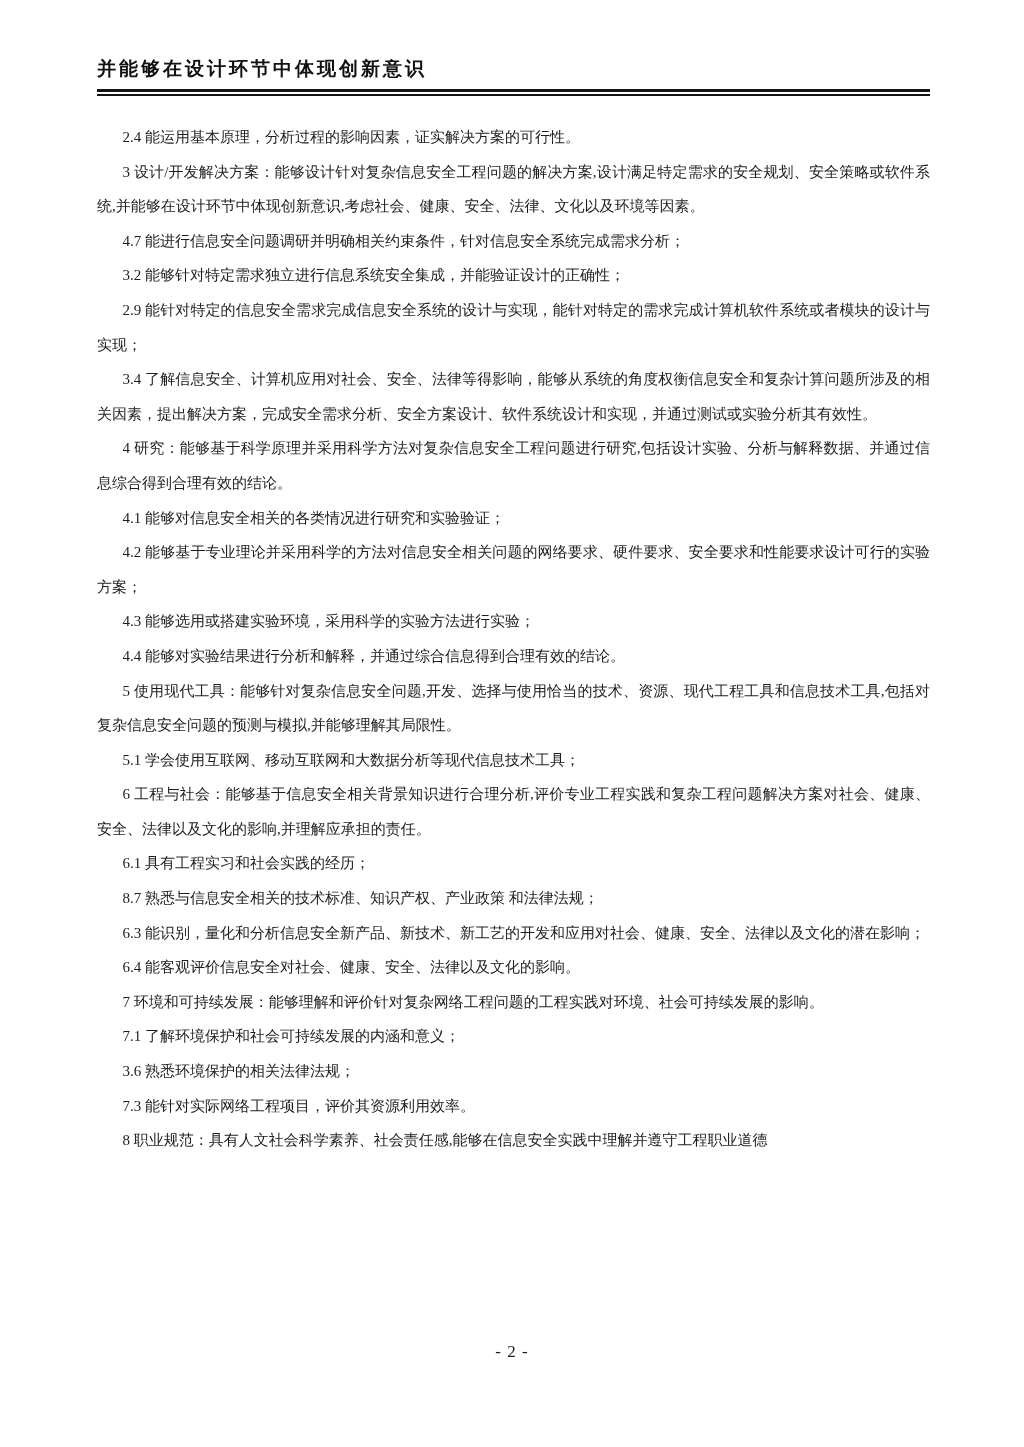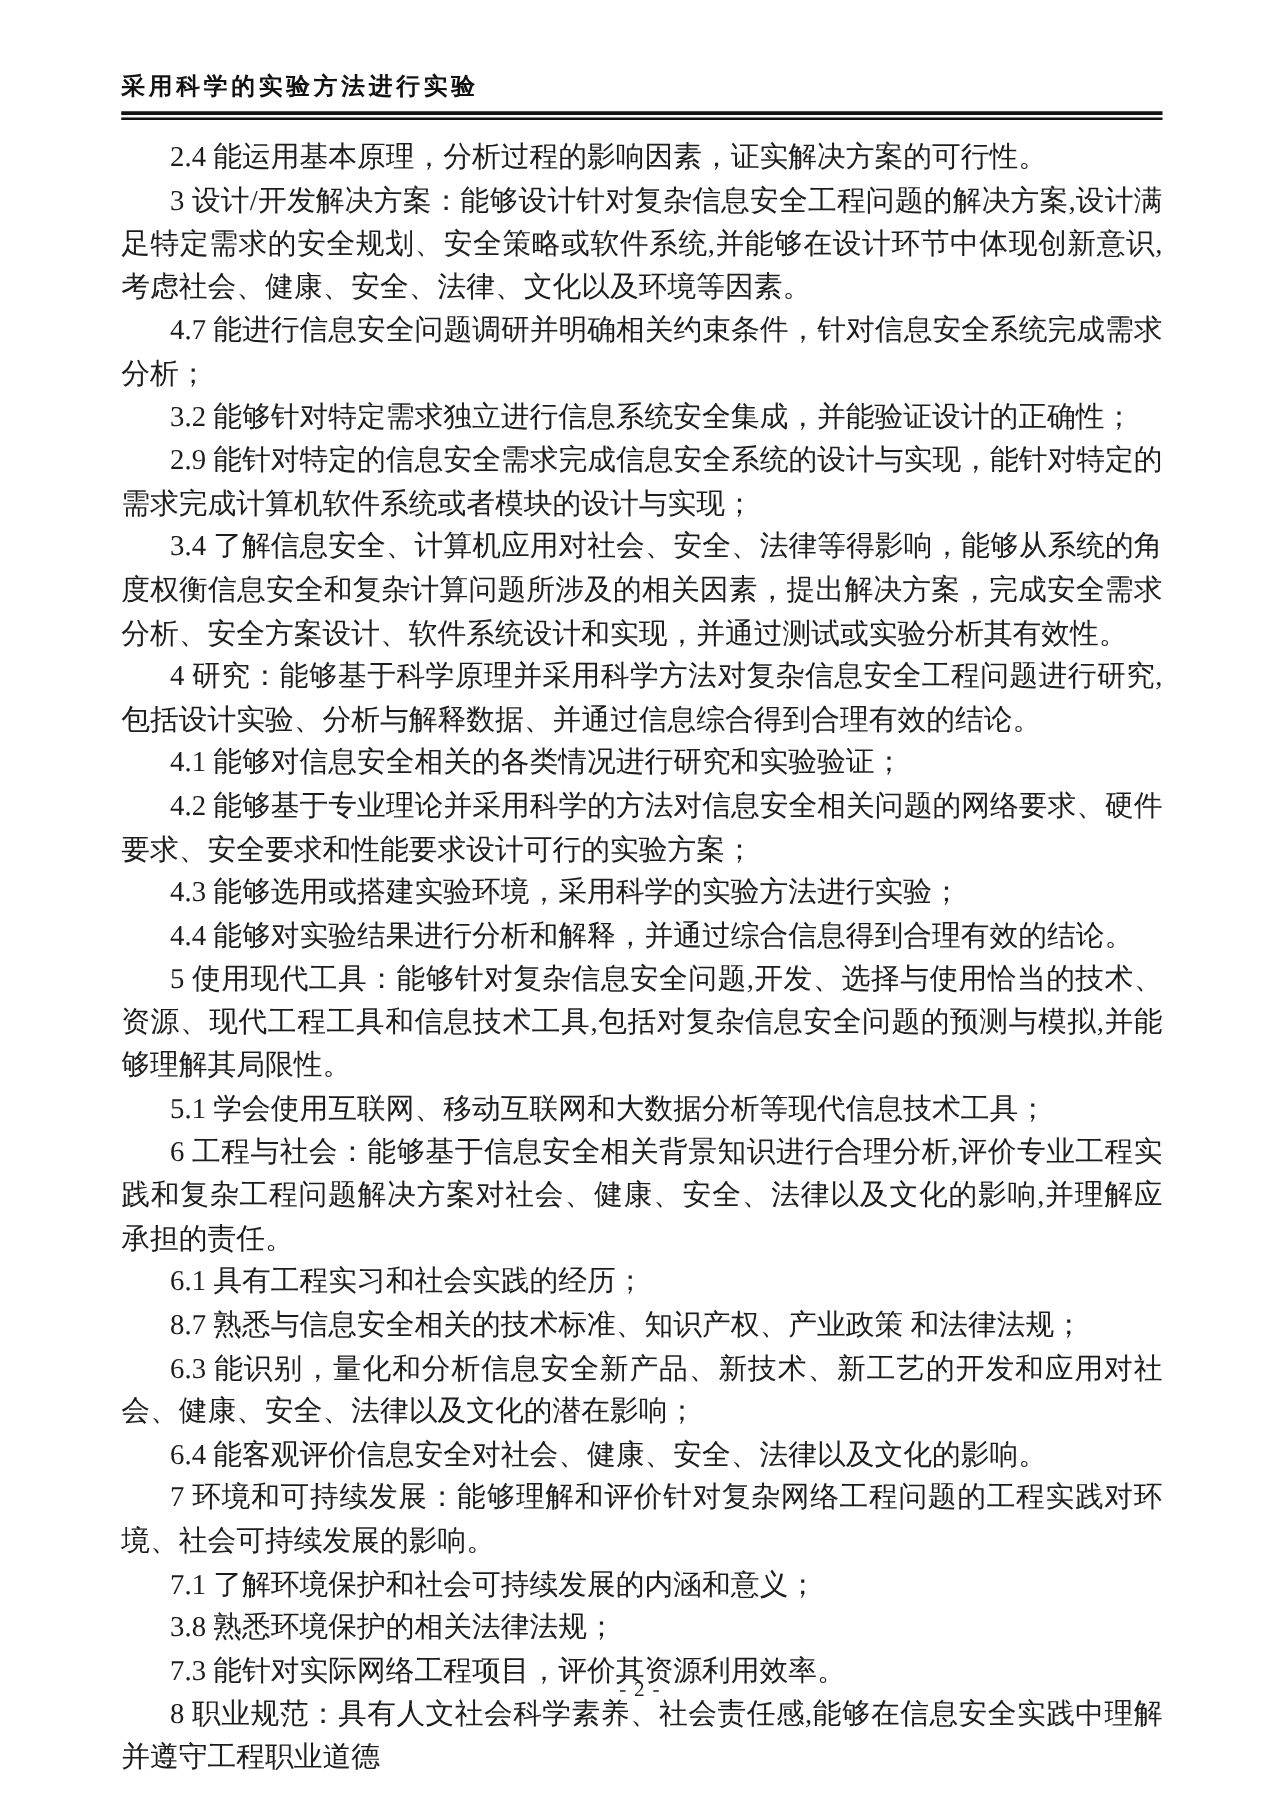--- a/index.html
+++ b/index.html
@@ -20,22 +20,22 @@
     letter-spacing: 3px;
     color: #111111;
     padding-bottom: 7px;
   }
   .header-rule {
     height: 2px;
     border-top: 3px solid #141414;
     border-bottom: 2px solid #141414;
   }
   .doc-body {
-    margin-top: 13px;
-    font-size: 23px;
+    margin-top: 24px;
+    font-size: 15px;
     line-height: 34.6px;
     text-align: justify;
     text-justify: inter-ideograph;
   }
   .para {
     margin: 0;
     text-indent: 1.7em;
     word-break: break-all;
   }
   .page-footer {
@@ -47,21 +47,21 @@
     font-size: 17px;
     letter-spacing: 1px;
     color: #1d1d1d;
   }
 </style>
 </head>
 <body>
 
 <div class="page">
   <header>
-    <div class="header-title">采用科学的实验方法进行实验</div>
+    <div class="header-title">并能够在设计环节中体现创新意识</div>
     <div class="header-rule"></div>
   </header>
 
   <main class="doc-body" id="body-text">
       <p class="para">2.4 能运用基本原理，分析过程的影响因素，证实解决方案的可行性。</p>
       <p class="para">3 设计/开发解决方案：能够设计针对复杂信息安全工程问题的解决方案,设计满足特定需求的安全规划、安全策略或软件系统,并能够在设计环节中体现创新意识,考虑社会、健康、安全、法律、文化以及环境等因素。</p>
       <p class="para">4.7 能进行信息安全问题调研并明确相关约束条件，针对信息安全系统完成需求分析；</p>
       <p class="para">3.2 能够针对特定需求独立进行信息系统安全集成，并能验证设计的正确性；</p>
       <p class="para">2.9 能针对特定的信息安全需求完成信息安全系统的设计与实现，能针对特定的需求完成计算机软件系统或者模块的设计与实现；</p>
       <p class="para">3.4 了解信息安全、计算机应用对社会、安全、法律等得影响，能够从系统的角度权衡信息安全和复杂计算问题所涉及的相关因素，提出解决方案，完成安全需求分析、安全方案设计、软件系统设计和实现，并通过测试或实验分析其有效性。</p>
@@ -72,21 +72,21 @@
       <p class="para">4.4 能够对实验结果进行分析和解释，并通过综合信息得到合理有效的结论。</p>
       <p class="para">5 使用现代工具：能够针对复杂信息安全问题,开发、选择与使用恰当的技术、资源、现代工程工具和信息技术工具,包括对复杂信息安全问题的预测与模拟,并能够理解其局限性。</p>
       <p class="para">5.1 学会使用互联网、移动互联网和大数据分析等现代信息技术工具；</p>
       <p class="para">6 工程与社会：能够基于信息安全相关背景知识进行合理分析,评价专业工程实践和复杂工程问题解决方案对社会、健康、安全、法律以及文化的影响,并理解应承担的责任。</p>
       <p class="para">6.1 具有工程实习和社会实践的经历；</p>
       <p class="para">8.7 熟悉与信息安全相关的技术标准、知识产权、产业政策 和法律法规；</p>
       <p class="para">6.3 能识别，量化和分析信息安全新产品、新技术、新工艺的开发和应用对社会、健康、安全、法律以及文化的潜在影响；</p>
       <p class="para">6.4 能客观评价信息安全对社会、健康、安全、法律以及文化的影响。</p>
       <p class="para">7 环境和可持续发展：能够理解和评价针对复杂网络工程问题的工程实践对环境、社会可持续发展的影响。</p>
       <p class="para">7.1 了解环境保护和社会可持续发展的内涵和意义；</p>
-      <p class="para">3.8 熟悉环境保护的相关法律法规；</p>
+      <p class="para">3.6 熟悉环境保护的相关法律法规；</p>
       <p class="para">7.3 能针对实际网络工程项目，评价其资源利用效率。</p>
       <p class="para">8 职业规范：具有人文社会科学素养、社会责任感,能够在信息安全实践中理解并遵守工程职业道德</p>
     </main>
 
   <footer class="page-footer">
     <span>- 2 -</span>
   </footer>
 </div>
 
 </body></html>

